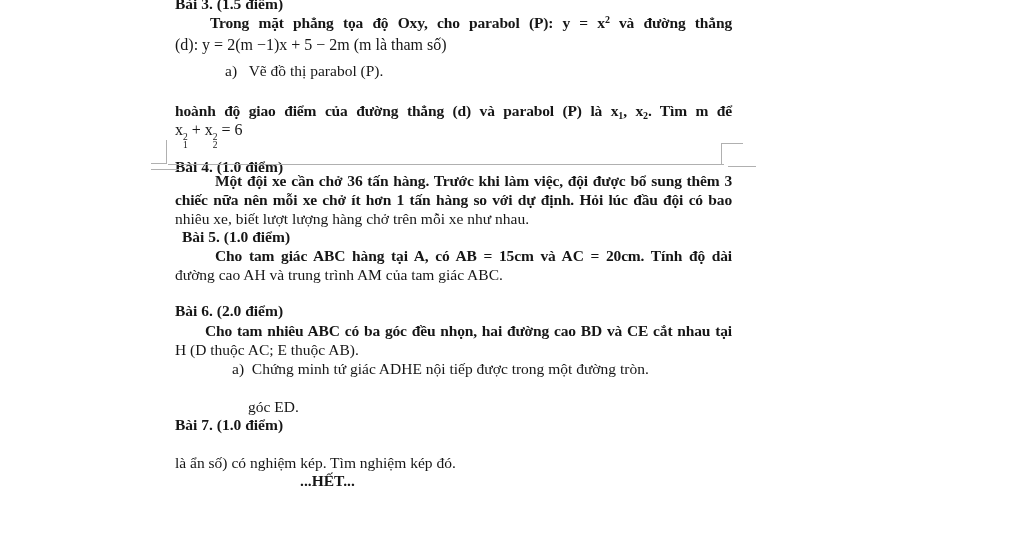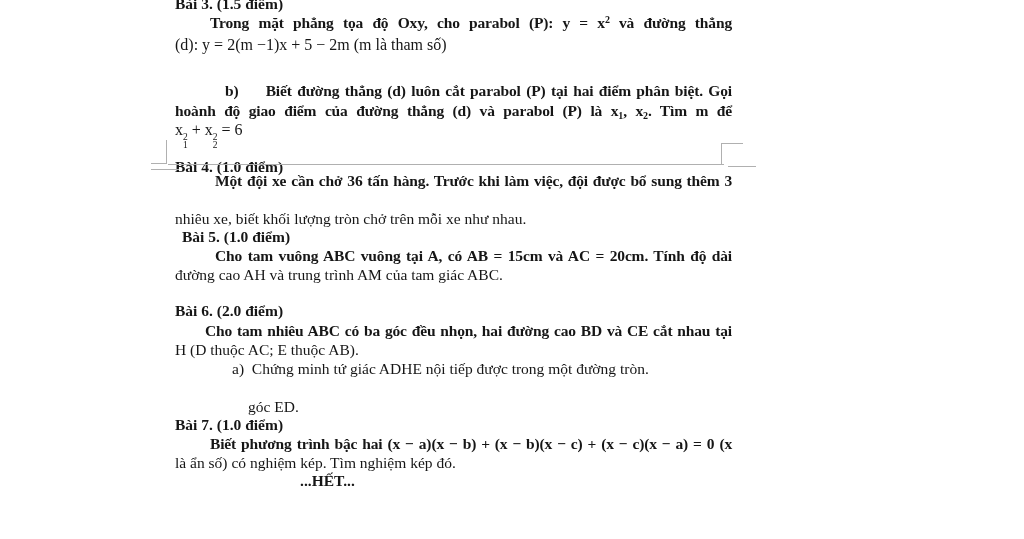--- a/index.html
+++ b/index.html
@@ -30,50 +30,50 @@
 
 <div class="page">
   <div class="col">
 
     <div class="line b" style="top:-6px;left:5px">Bài 3. (1.5 điểm)</div>
 
     <div class="line just" style="top:13px;left:40px;width:522px"><span>Trong mặt phẳng tọa độ Oxy, cho parabol (P): y = x</span><sup class="s">2</sup><span> và đường thẳng</span></div>
 
     <div class="line fml" style="top:35px;left:5px">(d): y = 2(m −1)x + 5 − 2m (m là tham số)</div>
 
+    <div class="line" style="top:61px;left:55px">a)&nbsp;&nbsp;&nbsp;Vẽ đồ thị parabol (P).</div>
 
-    <div class="line just" style="top:81px;left:55px;width:507px">b)&nbsp;&nbsp;&nbsp;&nbsp;&nbsp;Biết đường thẳng (d) luôn cắt parabol (P) tại hai điểm phân biệt. Gọi</div>
 
     <div class="line just" style="top:101px;left:5px;width:557px"><span>hoành độ giao điểm của đường thẳng (d) và parabol (P) là x</span><sub class="s">1</sub><span>, x</span><sub class="s">2</sub><span>. Tìm m để</span></div>
 
     <div class="line fml" style="top:120px;left:5px"><span>x</span><span class="ss">
           <span class="sst">2</span>
           <span class="ssb">1</span>
         </span><span> + x</span><span class="ss">
           <span class="sst">2</span>
           <span class="ssb">2</span>
         </span><span> = 6</span></div>
 
     <div class="line b" style="top:157px;left:5px">Bài 4. (1.0 điểm)</div>
 
     <div class="line just" style="top:171px;left:45px;width:517px">Một đội xe cần chở 36 tấn hàng. Trước khi làm việc, đội được bổ sung thêm 3</div>
-    <div class="line" style="top:209px;left:5px">nhiêu xe, biết khối lượng tròn chở trên mỗi xe như nhau.</div>
+    <div class="line just" style="top:190px;left:5px;width:557px">chiếc nữa nên mỗi xe chở ít hơn 1 tấn hàng so với dự định. Hỏi lúc đầu đội có bao</div>
+    <div class="line" style="top:209px;left:5px">nhiêu xe, biết lượt lượng hàng chở trên mỗi xe như nhau.</div>
 
     <div class="line b" style="top:227px;left:12px">Bài 5. (1.0 điểm)</div>
-    <div class="line just" style="top:246px;left:45px;width:517px">Cho tam vuông ABC vuông tại A, có AB = 15cm và AC = 20cm. Tính độ dài</div>
+    <div class="line just" style="top:246px;left:45px;width:517px">Cho tam giác ABC hàng tại A, có AB = 15cm và AC = 20cm. Tính độ dài</div>
     <div class="line" style="top:265px;left:5px">đường cao AH và trung trình AM của tam giác ABC.</div>
 
     <div class="line b" style="top:301px;left:5px">Bài 6. (2.0 điểm)</div>
     <div class="line just" style="top:321px;left:35px;width:527px">Cho tam nhiêu ABC có ba góc đều nhọn, hai đường cao BD và CE cắt nhau tại</div>
     <div class="line" style="top:340px;left:5px">H (D thuộc AC; E thuộc AB).</div>
     <div class="line" style="top:359px;left:62px">a)&nbsp;&nbsp;Chứng minh tứ giác ADHE nội tiếp được trong một đường tròn.</div>
     <div class="line" style="top:397px;left:78px">góc ED.</div>
 
     <div class="line b" style="top:415px;left:5px">Bài 7. (1.0 điểm)</div>
-    <div class="line just" style="top:434px;left:40px;width:522px">Biết phương trình bậc hai (x − a)(x − b) + (x − b)(x − c) + (x − c)(x − a) = 0 (x</div>
     <div class="line" style="top:453px;left:5px">là ẩn số) có nghiệm kép. Tìm nghiệm kép đó.</div>
 
     <div class="line b" style="top:471px;left:130px">...HẾT...</div>
   </div>
 
   <div class="mark" style="left:168px;top:164px;width:556px;height:1px"></div>
   <div class="mark" style="left:166px;top:140px;width:1px;height:24px"></div>
   <div class="mark" style="left:151px;top:163px;width:15px;height:1px"></div>
   <div class="mark" style="left:151px;top:169px;width:28px;height:1px"></div>
   <div class="mark" style="left:721px;top:143px;width:1px;height:21px"></div>

